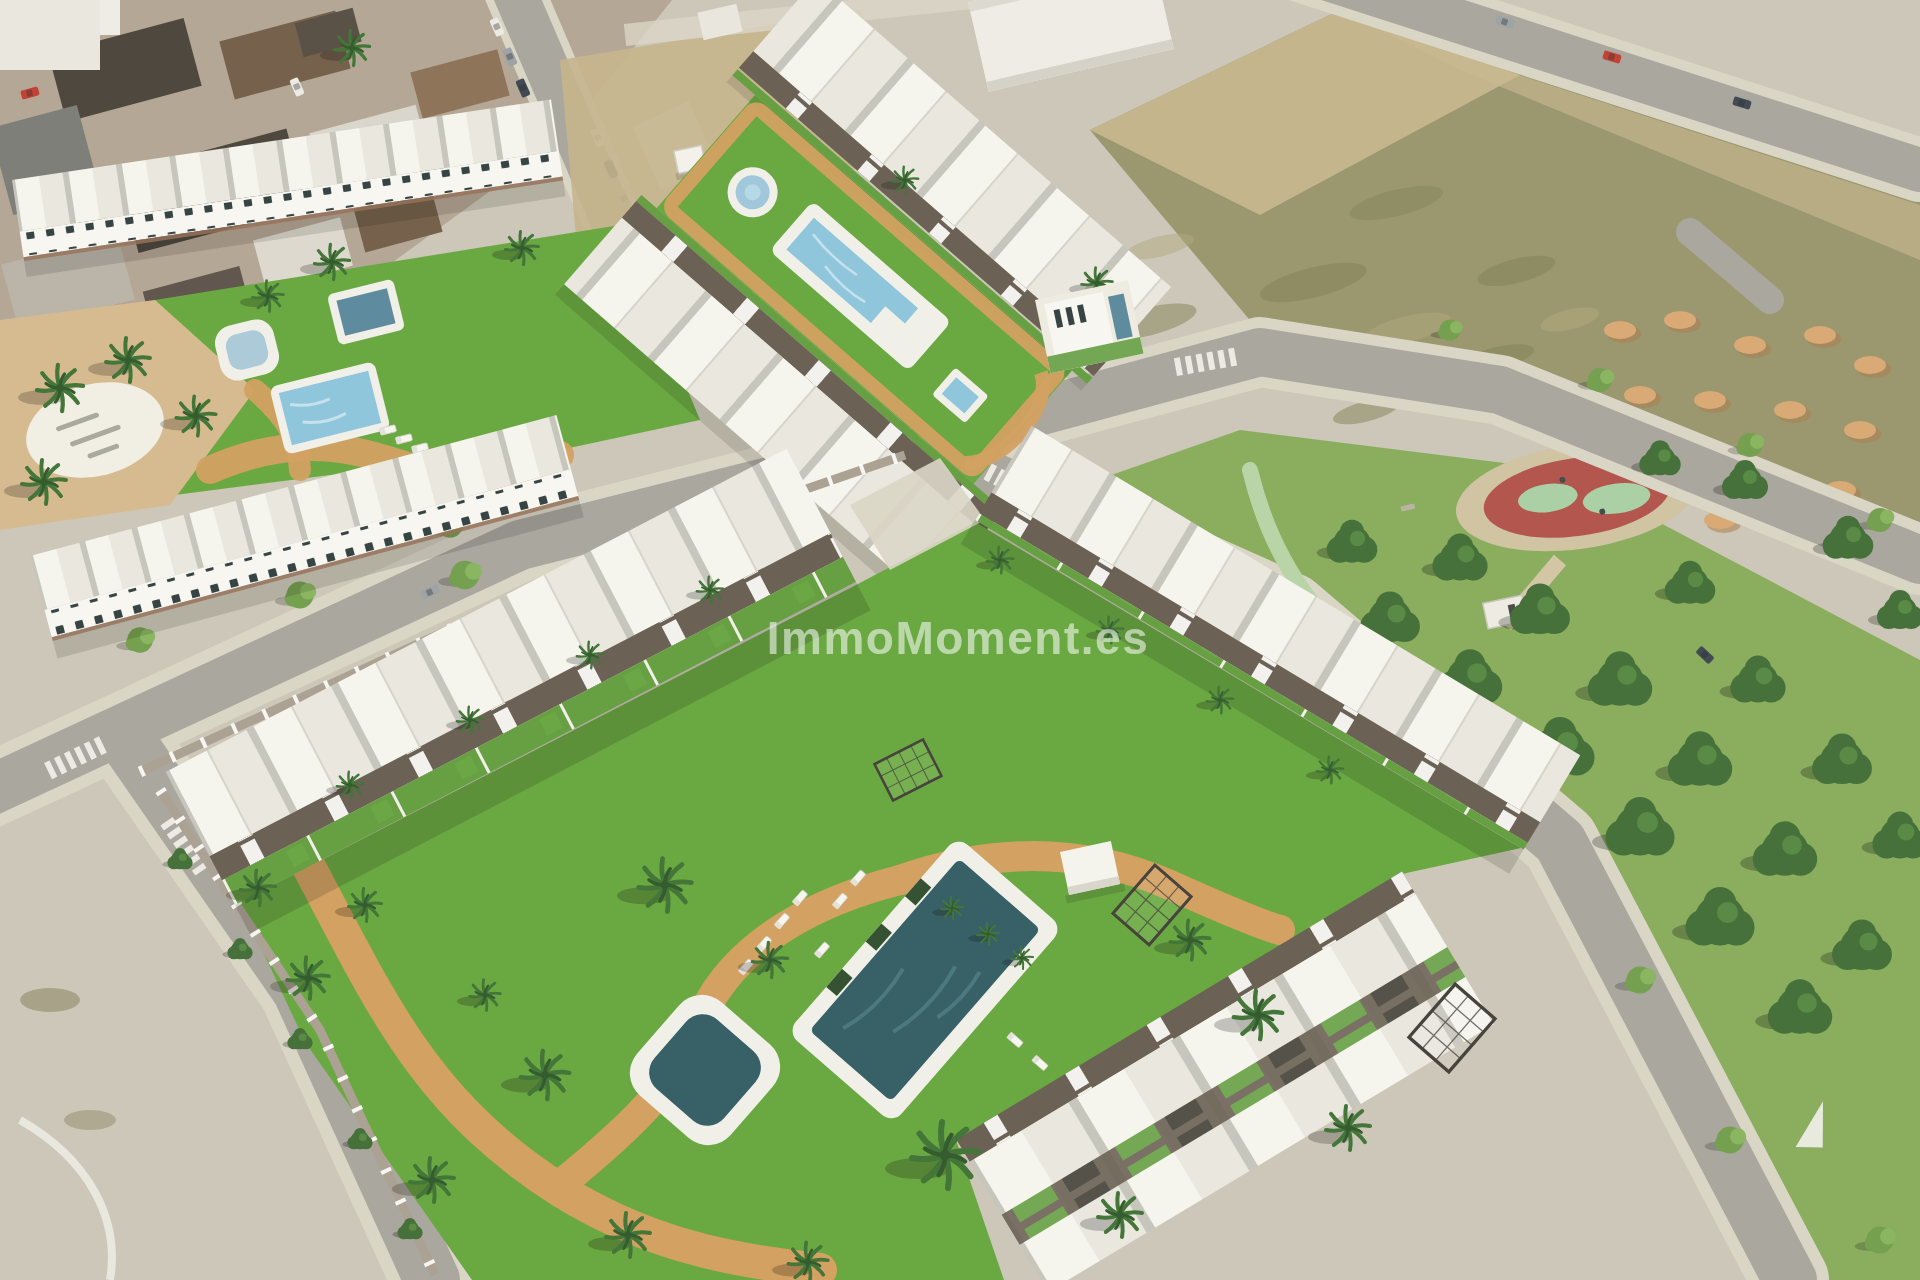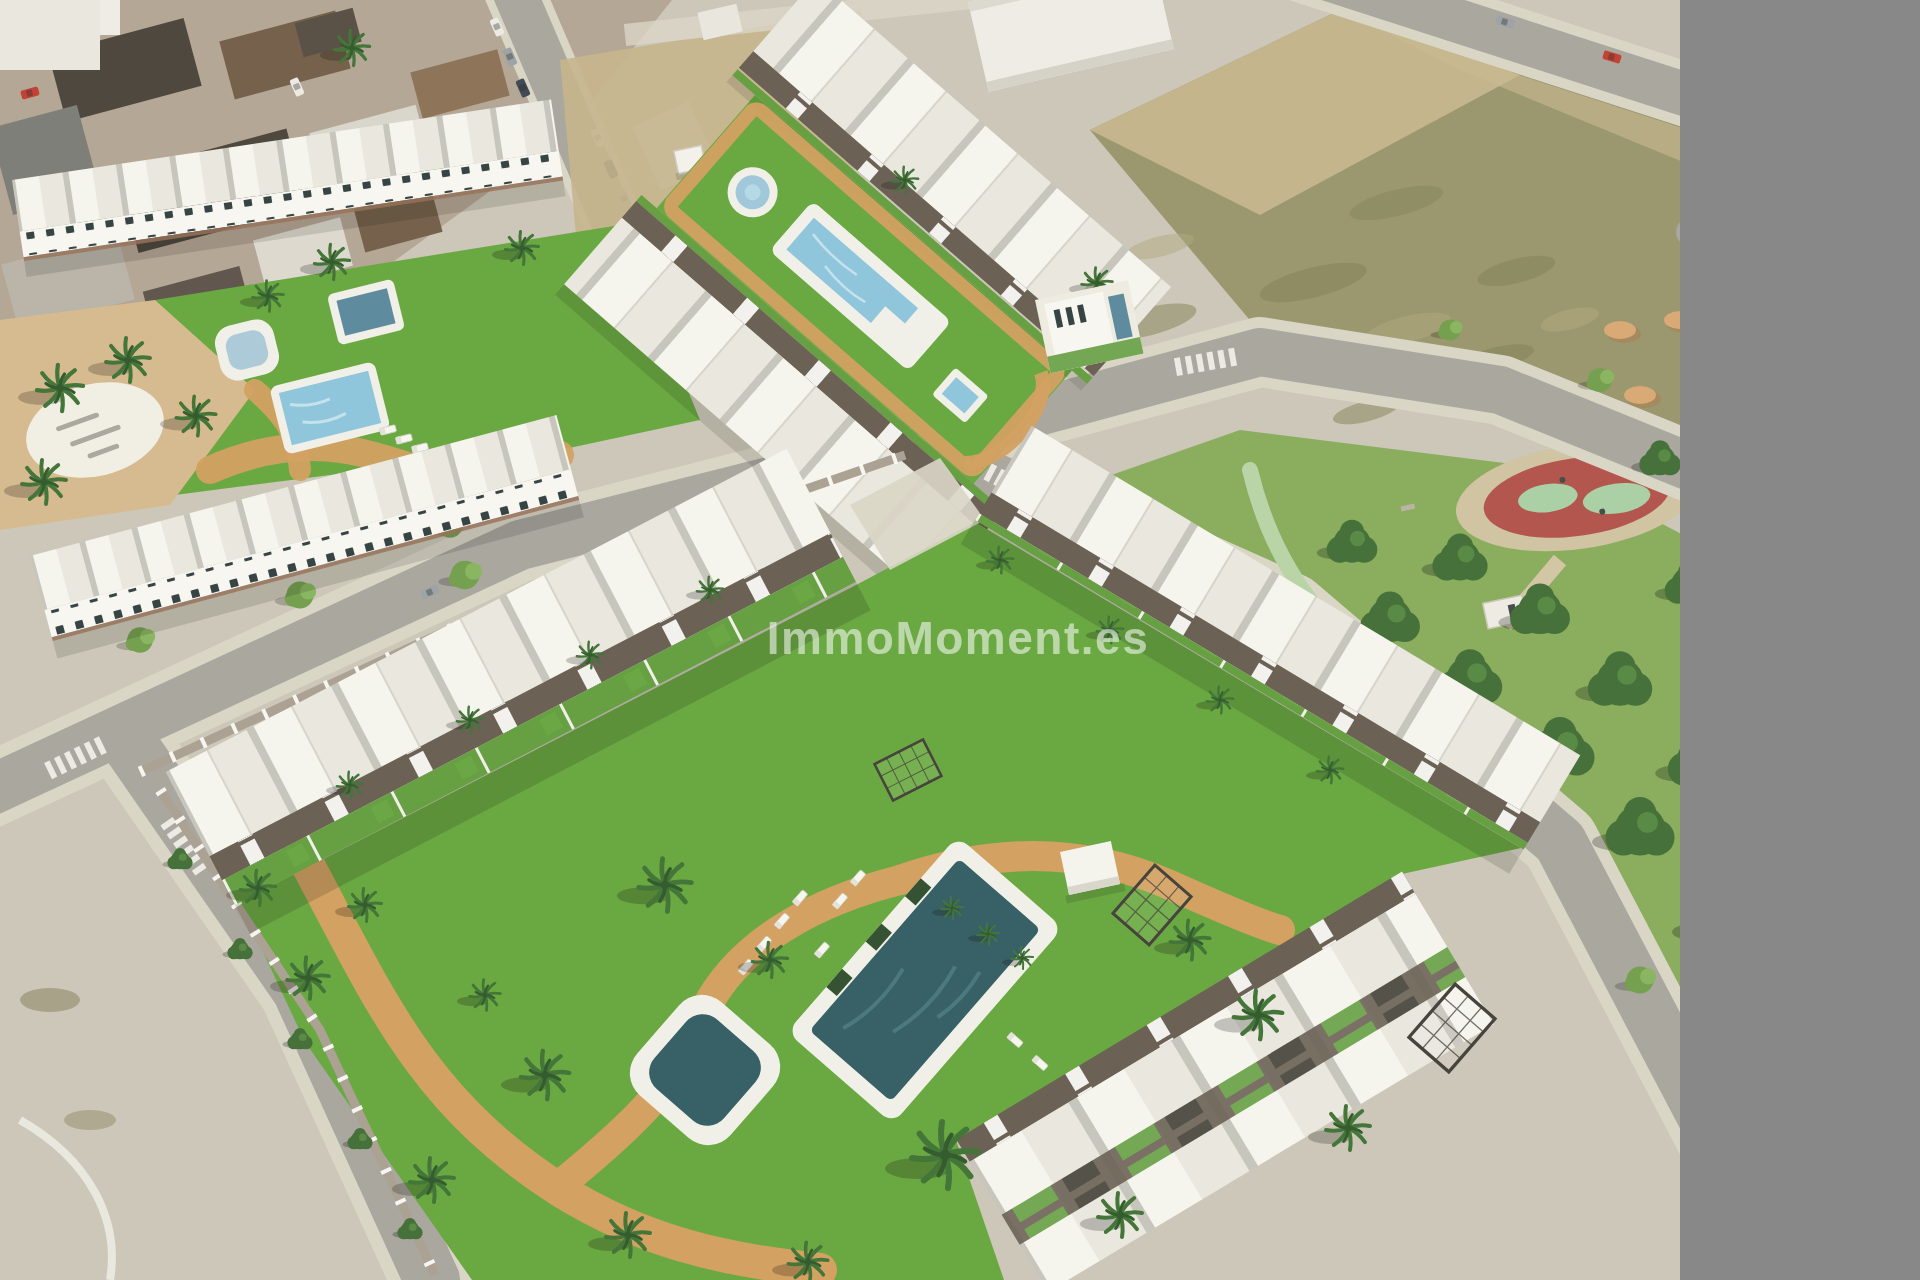--- a/index.html
+++ b/index.html
@@ -1,16 +1,16 @@
 <!DOCTYPE html>
 <html style="--base: #cbc6b8; --road: #a7a49d; --sidewalk: #d9d5c7; --dirt: #97936b; --dirtdark: #7d7b52; --lotsand: #c9b88f; --sand: #d6b98e; --mound: #d9a771; --moundsh: #aa7a4b; --grass: #64a63c; --grasslight: #76b94a; --gardenstrip: #5f9c3c; --park: #85aa59; --tree: #3f6b33; --treelight: #558a41; --ltreea: #6f9c4a; --ltreeb: #85b35c; --palm: #3a7031; --palmdark: #2c5526; --poollight: #8cc4de; --pooldark: #2f5a62; --poolmid: #58869c; --deck: #f2f1ea; --path: #d29e5d; --roofwhite: #f6f5f0; --roofshade: #e9e7e0; --gap: #c6c4bc; --facade: #f8f7f3; --window: #2e3b3e; --pergola: #655b50; --wall: #a99f92; --brick: #8f6a52; --townbase: #b3a493; --townroofdark: #474038; --townroofbrown: #6f5a46; --townrooflight: #d9d5cc; --playred: #b05048; --playgreen: #a8cfa5; --playpath: #cfc2a2; --bikelane: #b7d4a6; --carred: #c03a2e; --carwhite: #eceae4; --cardark: #39424e; --carsilver: #9aa0a6;"><head>
 <meta charset="utf-8">
 <style>
   html,body{margin:0;padding:0;background:#888;}
-  .stage{position:relative;width:1680px;height:1280px;overflow:hidden;font-family:"Liberation Sans",sans-serif;}
+  .stage{position:relative;width:1920px;height:1280px;overflow:hidden;font-family:"Liberation Sans",sans-serif;}
   svg{display:block;width:1920px;height:1280px;}
   .watermark{font-family:"Liberation Sans",sans-serif;font-size:46px;font-weight:600;letter-spacing:1.5px;fill:#ffffff;}
   .f-grass{fill:var(--grass);} .f-park{fill:var(--park);}
   .f-road{stroke:var(--road);fill:none;} .f-sw{stroke:var(--sidewalk);fill:none;}
   .f-path{stroke:var(--path);fill:none;stroke-linecap:round;}
 </style>
 </head>
 <body>
 
 <div class="stage">

